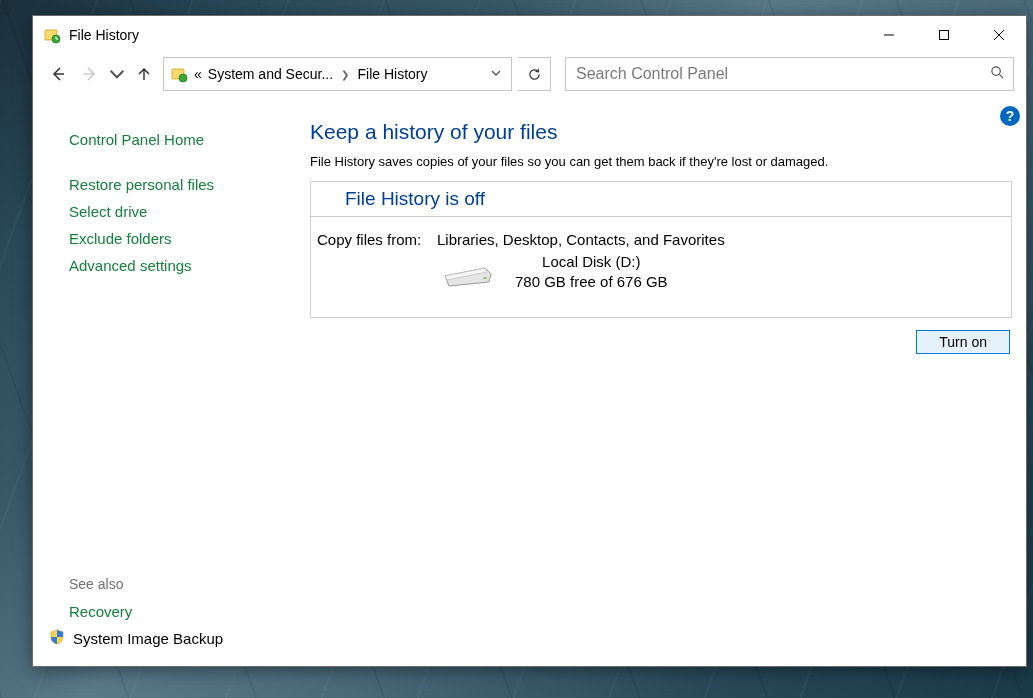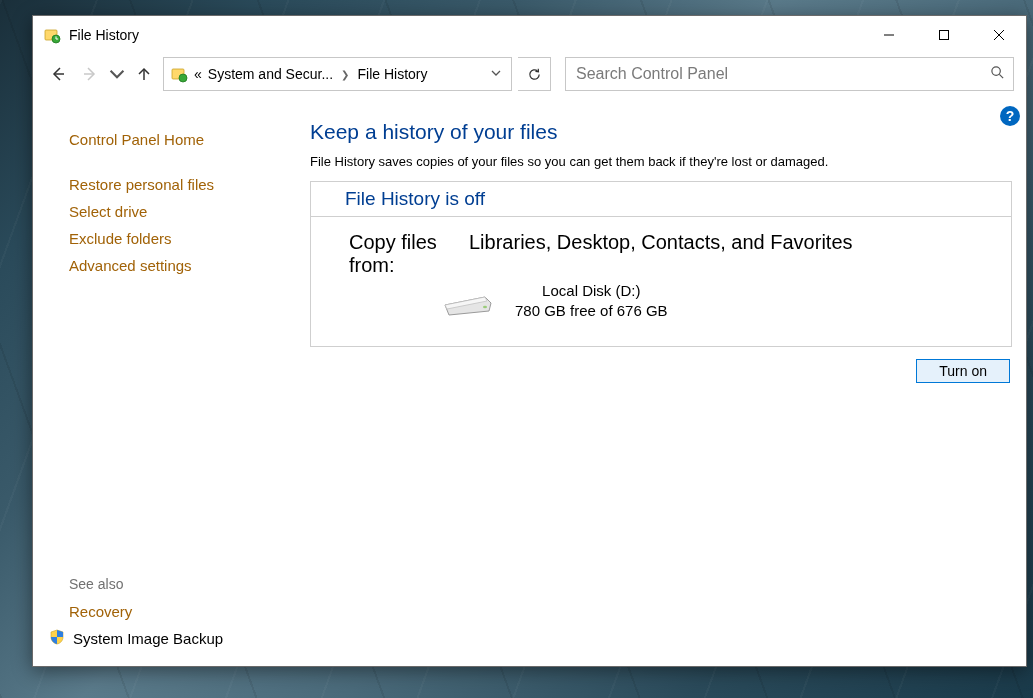--- a/index.html
+++ b/index.html
@@ -131,21 +131,21 @@
   }
 
   .sidebar{
     width:260px;
     padding:28px 8px 14px 36px;
     display:flex;
     flex-direction:column;
     font-size:15px;
   }
   .sidebar a{
-    color:#a16207;
+    color:#15803d;
     text-decoration:none;
     padding:5px 0;
     display:block;
   }
   .sidebar .spacer{flex:1;}
   .see-also{
     color:#717171;
     font-size:14px;
     margin-bottom:6px;
   }
@@ -195,23 +195,22 @@
   .panel-head span{
     font-size:19px;
     color:#003e92;
     padding:6px 10px;
   }
   .panel-body{
     padding:14px 6px 24px 6px;
   }
   .kv{
     display:flex;
-    font-size:20px;
+    font-size:15px;
     margin-bottom:4px;
-    margin-left:32px;
   }
   .kv .k{width:120px;}
   .drive-row{
     display:flex;align-items:center;gap:18px;
     margin-top:2px;
   }
   .drive-icon{
     width:58px;height:32px;
     margin-left:122px;
   }

